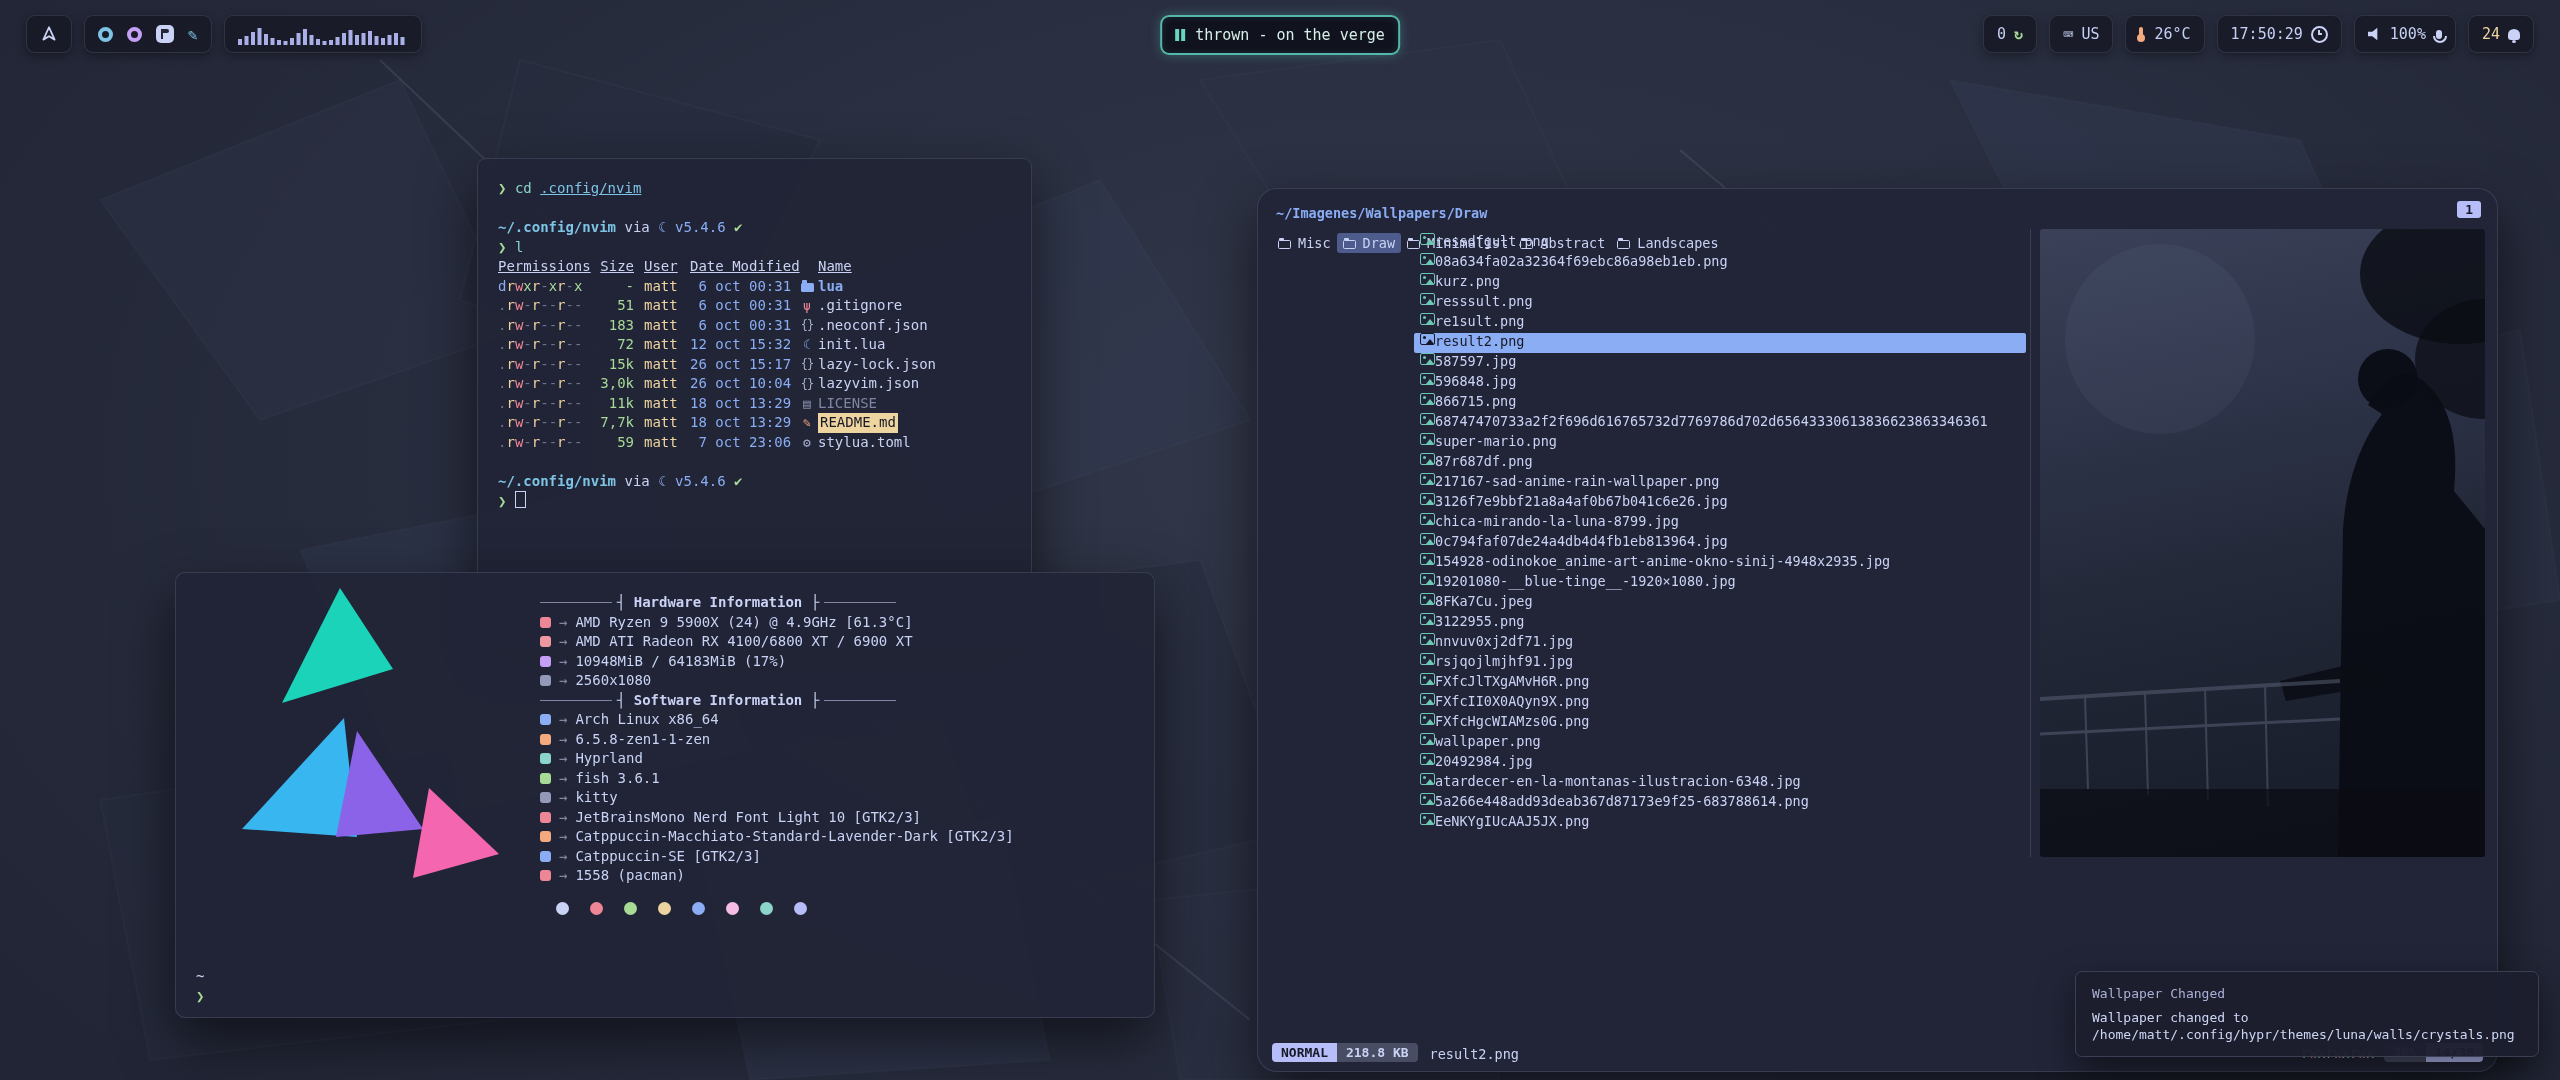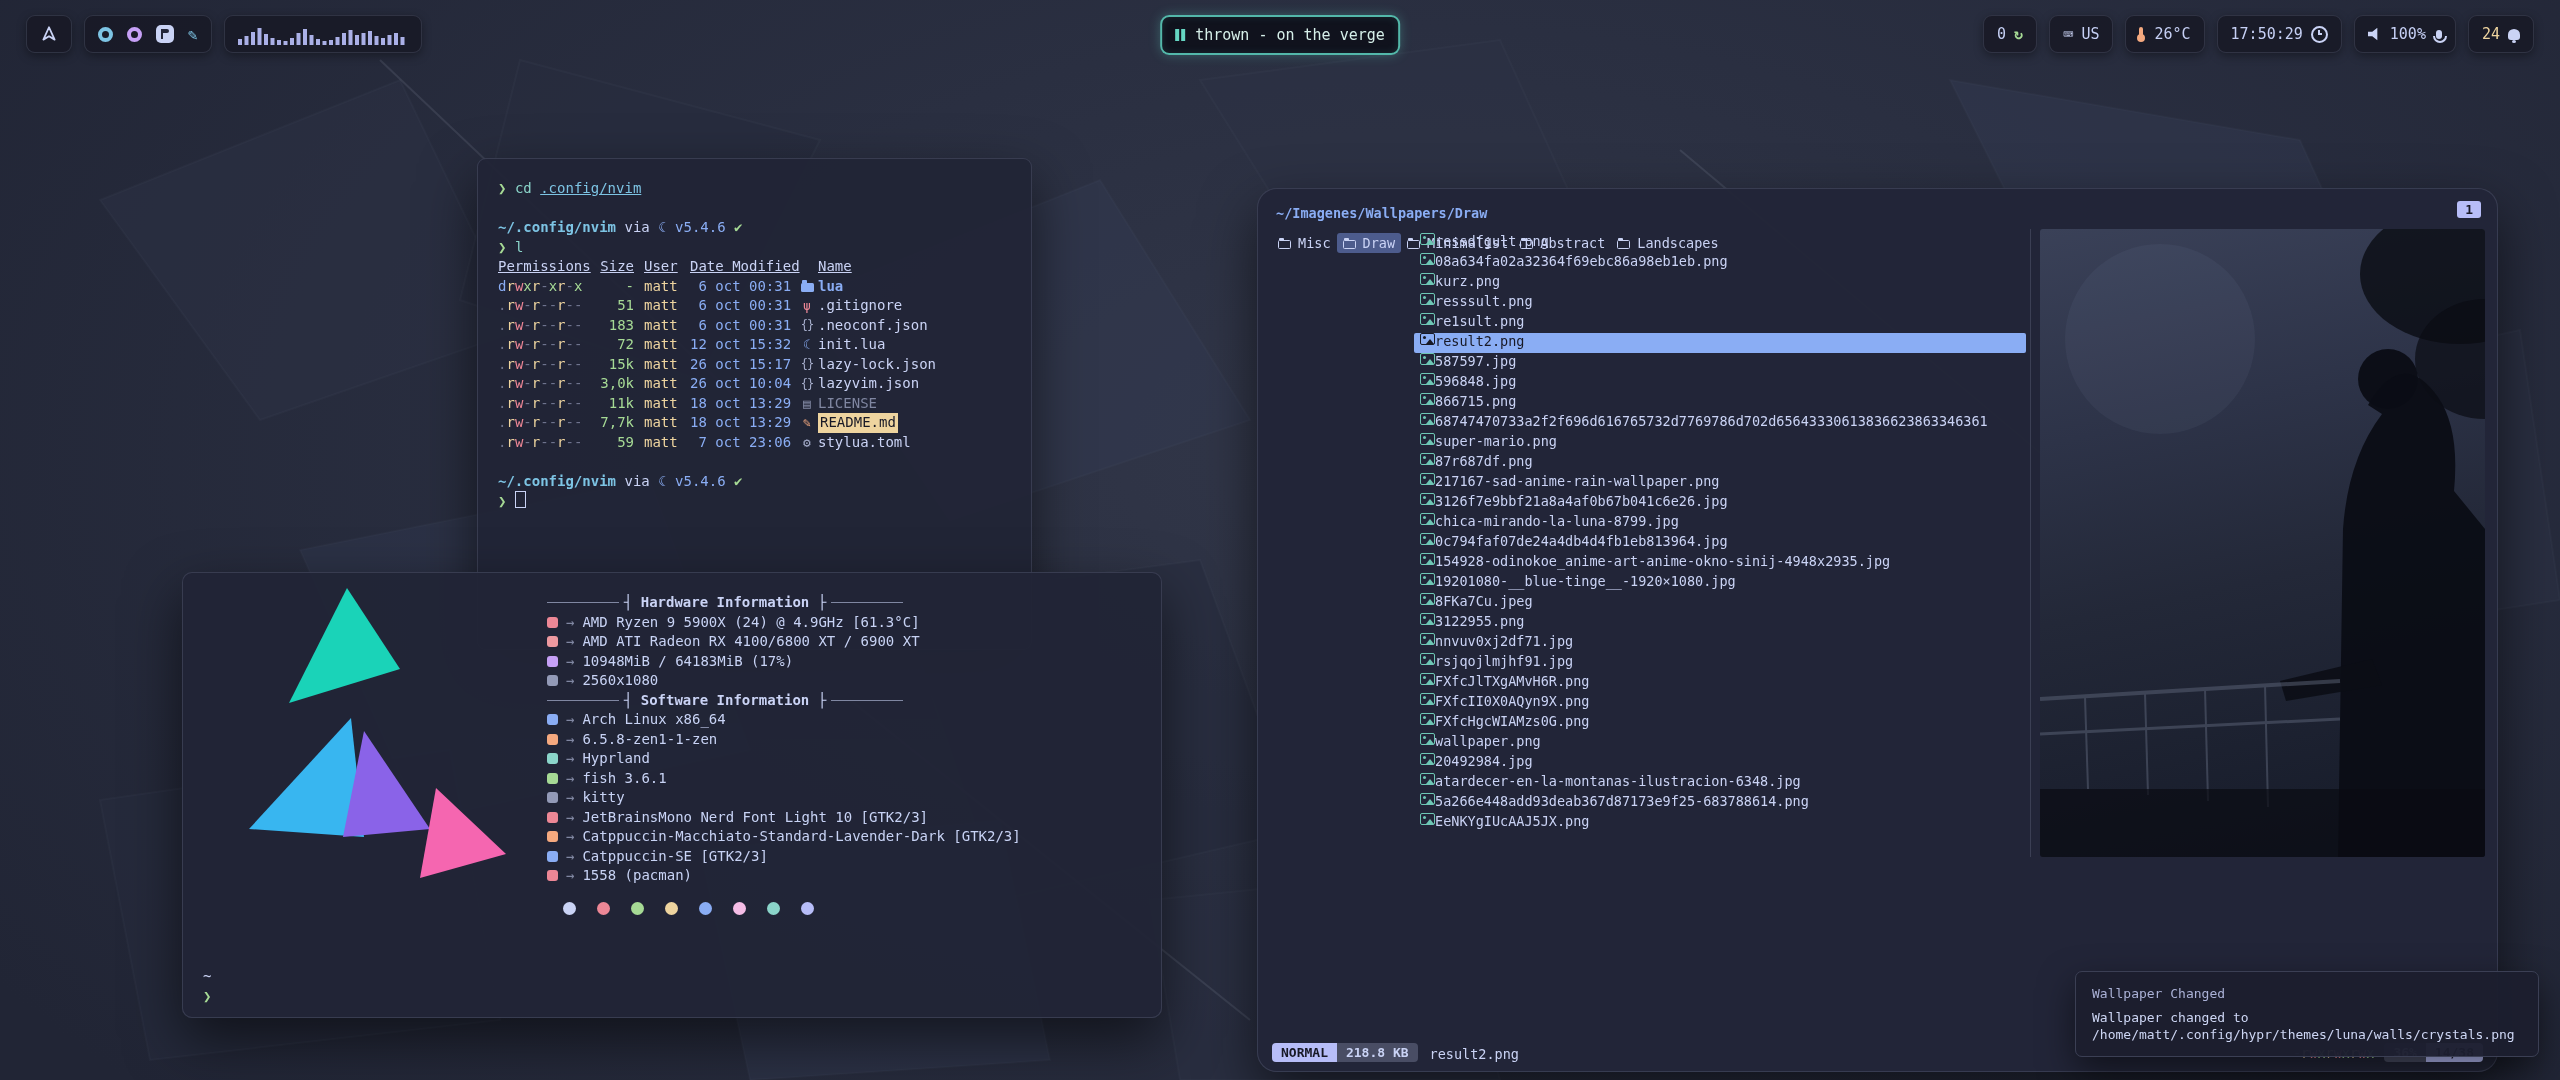--- a/index.html
+++ b/index.html
@@ -79,21 +79,21 @@
   [data-icon="json-icon"]::before{content:"{}";color:#a5adcb;font-size:12px;letter-spacing:-1px}
   [data-icon="lua-icon"]::before{content:"☾";color:#8aadf4;font-size:13px}
   [data-icon="license-icon"]::before{content:"▤";color:#8087a2;font-size:13px}
   [data-icon="markdown-icon"]::before{content:"✎";color:#f5a97f;font-size:13px}
   [data-icon="gear-icon"]::before{content:"⚙";color:#a5adcb;font-size:13px}
 
   
   .fetch{
     position:absolute;left:175px;top:572px;width:980px;height:446px;box-sizing:border-box;
     background:rgba(33,36,54,.96);border:1px solid rgba(91,96,120,.4);border-radius:10px;
-    box-shadow:0 22px 55px rgba(0,0,0,.55);font-size:14px;line-height:19.5px;margin-left:7px;
+    box-shadow:0 22px 55px rgba(0,0,0,.55);font-size:14px;line-height:19.5px;
   }
   .logo{position:absolute;left:10px;top:8px}
   .fetch-info{position:absolute;left:364px;top:20px;width:600px}
   .fetch-hdr{display:flex;align-items:center;width:356px;color:#cad3f5;font-weight:bold;height:19.5px}
   .fetch-hdr::before,.fetch-hdr::after{content:"";flex:1;border-top:1px solid #8087a2;height:0}
   .fetch-hdr span{padding:0 5px}
   .fi{display:flex;align-items:center;gap:8px;height:19.5px;color:#c8d3f5;white-space:pre}
   .fi .sq{width:11px;height:11px;border-radius:3px;flex:none}
   .fi .ar{color:#8087a2}
   .dots{display:flex;gap:21px;margin:16px 0 0 16px}

